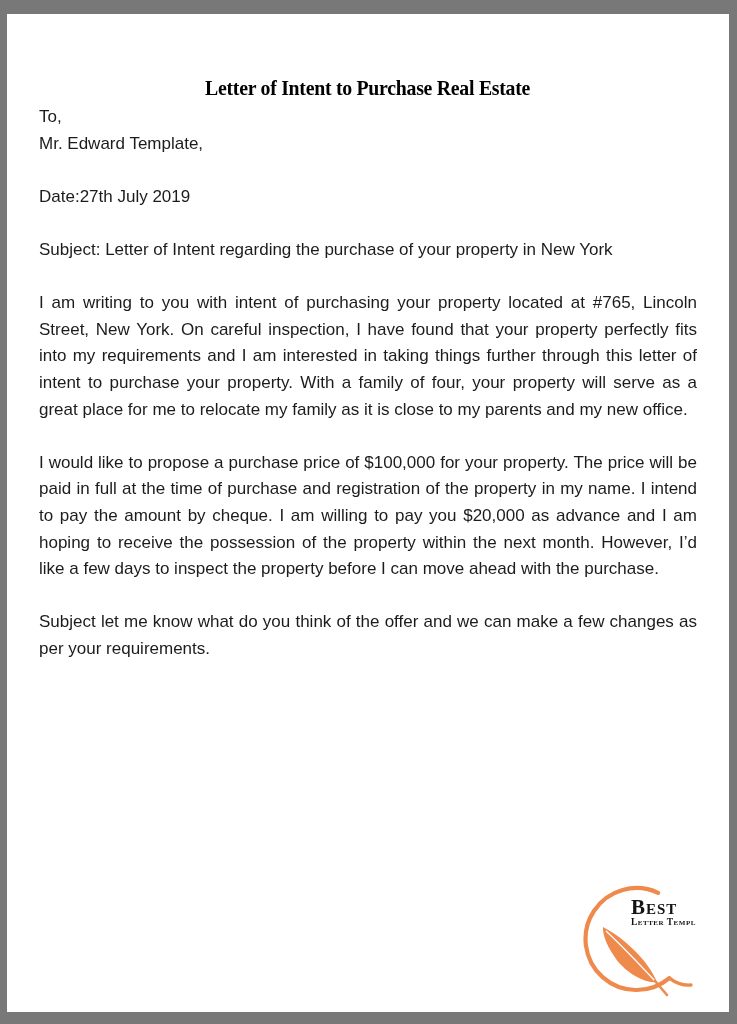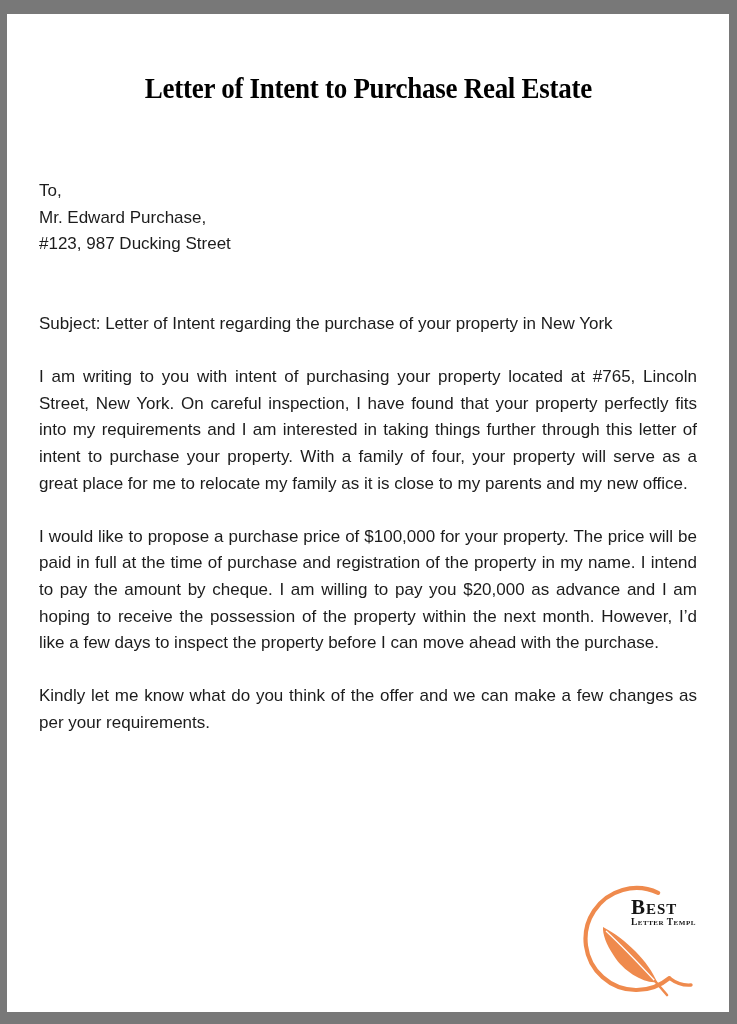--- a/index.html
+++ b/index.html
@@ -19,33 +19,32 @@
     border-right: 8px solid #787878;
     overflow: hidden;
     font-family: "Liberation Sans", sans-serif;
     color: #1c1c1c;
   }
   .doc-title {
     margin: 58px 0 0 0;
     text-align: center;
     font-family: "Liberation Serif", "DejaVu Serif", serif;
     font-weight: 700;
-    font-size: 30px;
+    font-size: 22px;
     line-height: 32px;
     color: #000000;
     white-space: nowrap;
   }
   .doc-title .squeeze {
     display: inline-block;
     transform: scaleX(0.9);
     transform-origin: center;
     letter-spacing: -0.3px;
   }
   .letter-body {
-    margin-top: 74px;
     padding: 0 32px 0 32px;
     font-size: 17px;
     line-height: 26.6px;
   }
   .line { white-space: nowrap; }
   .gap { height: 26.6px; }
   .para {
     margin: 0;
     text-align: justify;
   }
@@ -76,41 +75,41 @@
 
 <div class="page">
 
   <h1 class="doc-title">
     <span class="squeeze">Letter of Intent to Purchase Real Estate</span>
   </h1>
 
   <div class="letter-body">
 
     <div class="line">To,</div>
-    <div class="line">Mr. Edward Purchase,</div>
-    <div class="line">#123, 987 Ducking Street</div>
+    <div class="line">Mr. Edward Template,</div>
 
     <div class="gap"></div>
 
+    <div class="line">Date:27th July 2019</div>
 
     <div class="gap"></div>
 
     <div class="line">Subject: Letter of Intent regarding the purchase of your property in New York</div>
 
     <div class="gap"></div>
 
     <p class="para">I am writing to you with intent of purchasing your property located at #765, Lincoln Street, New York. On careful inspection, I have found that your property perfectly fits into my requirements and I am interested in taking things further through this letter of intent to purchase your property. With a family of four, your property will serve as a great place for me to relocate my family as it is close to my parents and my new office.</p>
 
     <div class="gap"></div>
 
     <p class="para">I would like to propose a purchase price of $100,000 for your property. The price will be paid in full at the time of purchase and registration of the property in my name. I intend to pay the amount by cheque. I am willing to pay you $20,000 as advance and I am hoping to receive the possession of the property within the next month. However, I’d like a few days to inspect the property before I can move ahead with the purchase.</p>
 
     <div class="gap"></div>
 
-    <p class="para">Kindly let me know what do you think of the offer and we can make a few changes as per your requirements.</p>
+    <p class="para">Subject let me know what do you think of the offer and we can make a few changes as per your requirements.</p>
 
     <div class="gap"></div>
 
 
     <div class="gap"></div>
 
 
   </div>
 
   <svg class="logo" viewBox="0 0 120 116" xmlns="http://www.w3.org/2000/svg" aria-hidden="true">

